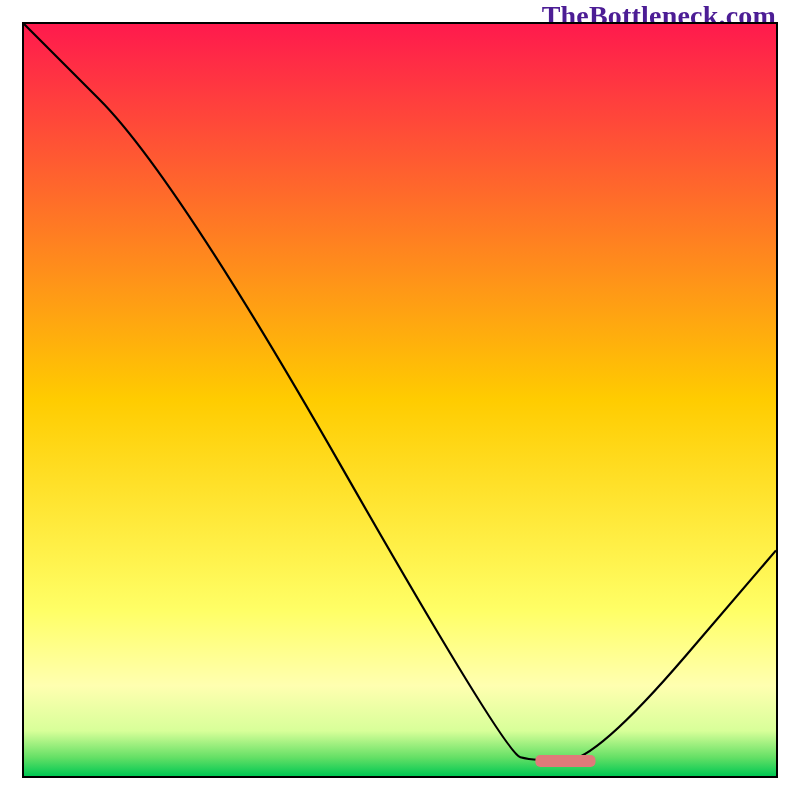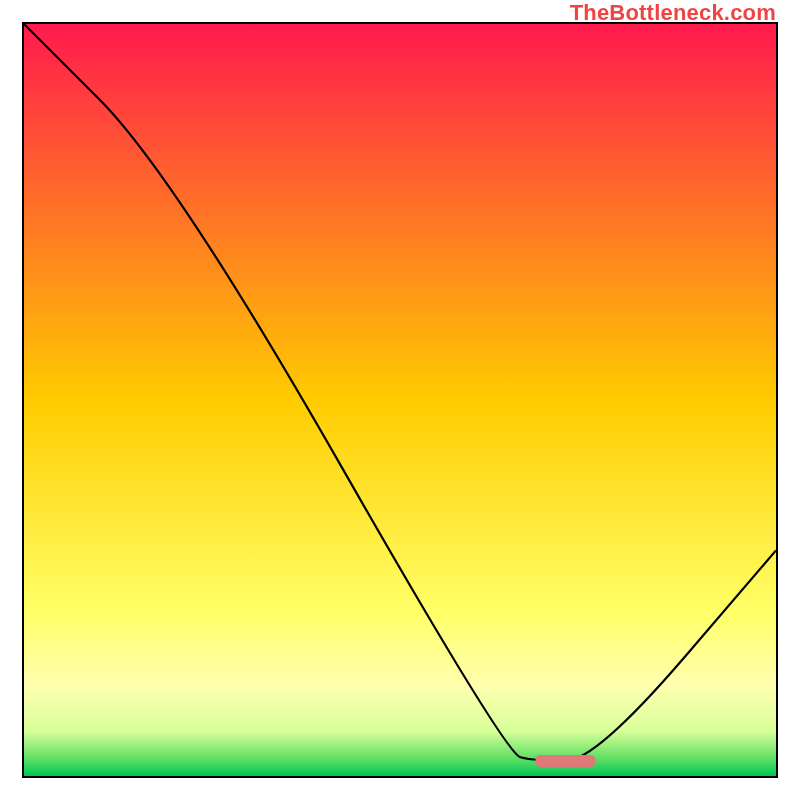--- a/index.html
+++ b/index.html
@@ -17,24 +17,24 @@
     top: 22px;
     width: 756px;
     height: 756px;
     border: 2px solid #000;
     box-sizing: border-box;
   }
   .watermark {
     position: absolute;
     top: 0px;
     right: 24px;
-    font-size: 22px;
+    font-size: 28px;
     font-weight: bold;
-    color: #ef4444;
-    font-family: Liberation Sans, sans-serif;
+    color: #4c1d95;
+    font-family: Liberation Serif, serif;
     letter-spacing: 0.2px;
   }
   svg.curve {
     position: absolute;
     left: 0;
     top: 0;
     width: 100%;
     height: 100%;
   }
 </style>

